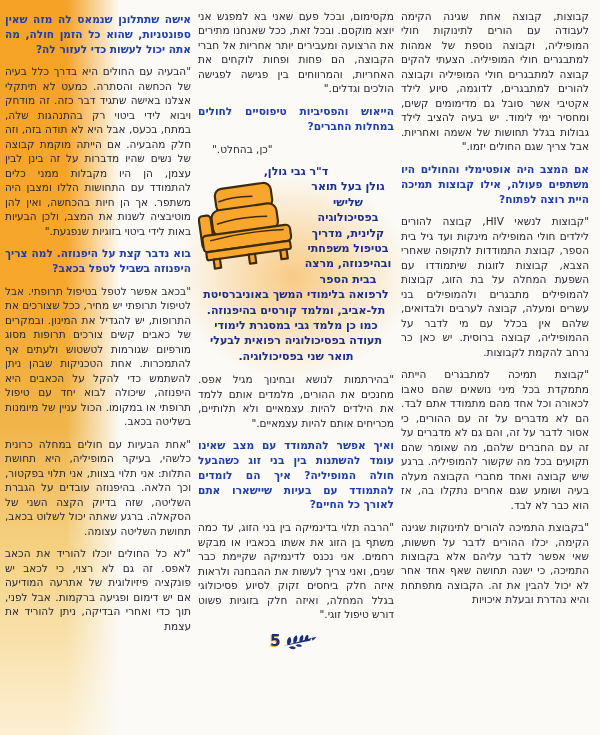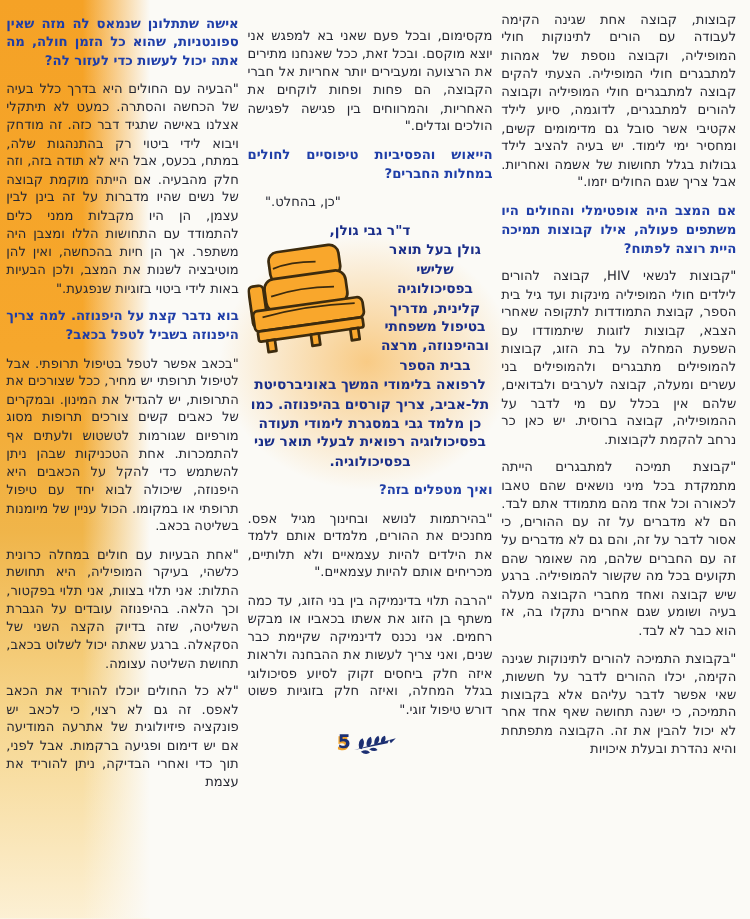--- a/index.html
+++ b/index.html
@@ -22,21 +22,21 @@
     background:linear-gradient(90deg,rgba(251,250,246,0) 55%,rgba(251,250,246,.55) 80%,#fbfaf6 100%);
   }
 
   .content{
     position:relative;z-index:1;
     display:flex;gap:7px;
     padding:9px 11px 0 11px;
   }
   .col{flex:0 0 auto;}
   .col-right{width:188px;}
-  .col-middle{width:196px;margin-top:13px;}
+  .col-middle{width:196px;}
   .col-left{width:186px;}
 
   p.body, p.answer{
     margin:0 0 8px 0;
     font-size:10.5px;line-height:1.38;
     color:#262833;
     text-align:justify;
   }
   p.question{
     margin:3px 0 8px 0;
@@ -109,26 +109,26 @@
               <path d="M22 41 q26 -5 56 -1" fill="none" stroke-width="1.6"></path>
               <rect x="3" y="30" width="13" height="36" rx="4"></rect>
               <path d="M8 52 h88 a5 5 0 0 1 5 5 v8 a5 5 0 0 1 -5 5 H8 a4 4 0 0 1 -4 -4 v-10 a4 4 0 0 1 4 -4 z"></path>
               <path d="M12 58 q40 -5 82 -1" fill="none" stroke-width="1.6"></path>
               <rect x="6" y="70" width="93" height="9" rx="2"></rect>
               <rect x="13" y="79" width="7" height="10"></rect>
               <rect x="52" y="79" width="7" height="10"></rect>
               <rect x="87" y="79" width="7" height="10"></rect>
             </g>
           </svg>
-          <div class="bio-rest">גולן בעל תואר שלישי בפסיכולוגיה קלינית, מדריך בטיפול משפחתי ובהיפנוזה, מרצה בבית הספר לרפואה בלימודי המשך באוניברסיטת תל-אביב, צריך קורסים בהיפנוזה. כמו כן מלמד גבי במסגרת לימודי תעודה בפסיכולוגיה רפואית לבעלי תואר שני בפסיכולוגיה.</div>
+          <div class="bio-rest">גולן בעל תואר שלישי בפסיכולוגיה קלינית, מדריך בטיפול משפחתי ובהיפנוזה, מרצה בבית הספר לרפואה בלימודי המשך באוניברסיטת תל-אביב, ומלמד קורסים בהיפנוזה. כמו כן מלמד גבי במסגרת לימודי תעודה בפסיכולוגיה רפואית לבעלי תואר שני בפסיכולוגיה.</div>
         </div>
       </div>
 
-      <p class="question">ואיך מטפלים בזה?</p>
       <p class="body">"בהירתמות לנושא ובחינוך מגיל אפס. מחנכים את ההורים, מלמדים אותם ללמד את הילדים להיות עצמאיים ולא תלותיים, מכריחים אותם להיות עצמאיים."</p>
+      <p class="question">ואיך אפשר להתמודד עם מצב שאינו עומד להשתנות בין בני זוג כשהבעל חולה המופיליה? איך הם לומדים להתמודד עם בעיות שיישארו אתם לאורך כל החיים?</p>
       <p class="body">"הרבה תלוי בדינמיקה בין בני הזוג, עד כמה משתף בן הזוג את אשתו בכאביו או מבקש רחמים. אני נכנס לדינמיקה שקיימת כבר שנים, ואני צריך לעשות את ההבחנה ולראות איזה חלק ביחסים זקוק לסיוע פסיכולוגי בגלל המחלה, ואיזה חלק בזוגיות פשוט דורש טיפול זוגי."</p>
 
       <div class="footer">
         <svg class="fern" width="40" height="20" viewBox="0 0 60 30" aria-hidden="true">
           <g fill="#1c2f72">
             <path d="M2 24 L44 12 L42 16 Z"></path>
             <path d="M8 22 q-2 -9 4 -12 q4 6 -1 13 z"></path>
             <path d="M17 19 q-1 -9 5 -11 q3 6 -2 12 z"></path>
             <path d="M26 17 q0 -8 5 -10 q3 5 -2 11 z"></path>
             <path d="M34 15 q0 -7 5 -8 q2 5 -2 9 z"></path>

